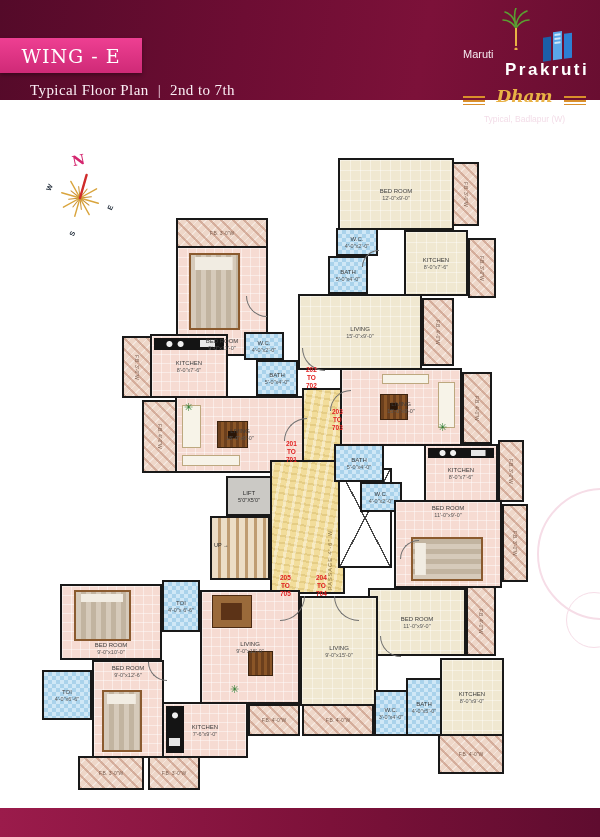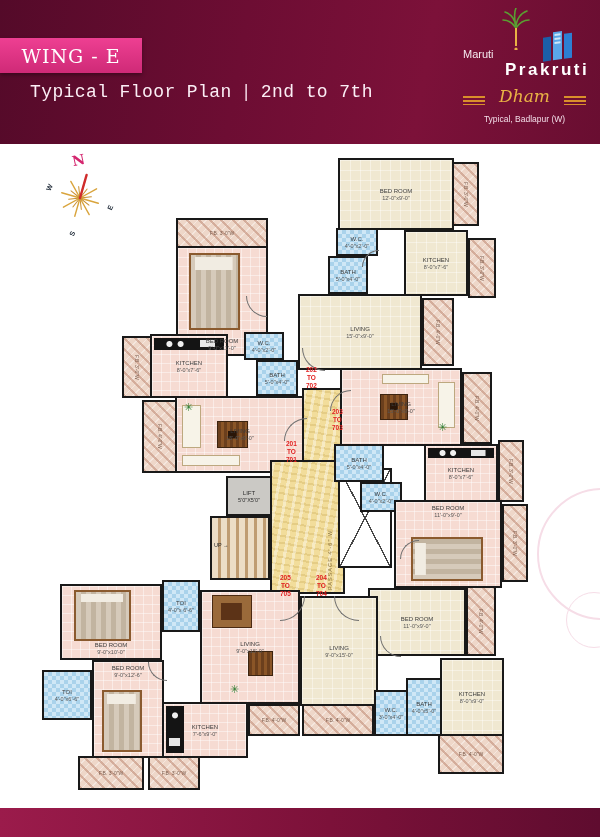--- a/index.html
+++ b/index.html
@@ -1,35 +1,35 @@
 <!DOCTYPE html>
 <html><head>
 <meta charset="utf-8">
 <style>
   html,body{margin:0;padding:0;}
   .page{position:relative;width:600px;height:837px;background:#fff;overflow:hidden;
         font-family:"Liberation Sans",sans-serif;}
 
   
-  .header{position:absolute;left:0;top:0;width:600px;height:144px;
+  .header{position:absolute;left:0;top:0;width:600px;height:100px;
           background:linear-gradient(100deg,#540a29 0%,#6d0d33 40%,#7c1139 70%,#690e31 100%);}
   .wing-banner{position:absolute;left:0;top:38px;width:142px;height:35px;
           background:linear-gradient(180deg,#ee3f92,#cf2a77);
           display:flex;align-items:center;justify-content:center;
           color:#fff;font-family:"DejaVu Serif",serif;font-size:19px;letter-spacing:1px;
           box-shadow:0 2px 4px rgba(0,0,0,.35);}
   .subtitle{position:absolute;left:30px;top:82px;color:#fbeef5;
-          font-family:Liberation Mono, monospace;font-size:18px;letter-spacing:.4px;}
+          font-family:Liberation Serif, serif;font-size:15px;letter-spacing:.4px;}
   .subtitle .sep{margin:0 9px;color:#f3d9e6;}
   .brand{position:absolute;right:8px;top:10px;width:135px;height:122px;color:#fff;}
   .brand-top{position:absolute;left:6px;top:38px;font-size:11px;color:#f5e9ef;}
   .brand-name{position:absolute;left:4px;top:50px;font-size:17px;font-weight:bold;
           letter-spacing:2.5px;color:#fff;margin-left:44px;}
   .brand-script{position:absolute;left:0;top:76px;width:135px;text-align:center;
-          font-family:"DejaVu Serif",serif;font-style:italic;font-weight:normal;
+          font-family:"DejaVu Serif",serif;font-style:italic;font-weight:bold;
           font-size:17px;color:#e9b245;}
   .dham-line{position:absolute;top:86px;width:22px;height:9px;
           background:repeating-linear-gradient(180deg,#d98f2b 0 2px,transparent 2px 4px);}
   .dham-line.l{left:6px;} .dham-line.r{right:6px;}
   .brand-loc{position:absolute;left:0;top:104px;width:135px;text-align:center;
           font-size:8.5px;color:#f3dde8;}
   .logo-plant{position:absolute;left:44px;top:-2px;}
   .logo-bldg{position:absolute;left:84px;top:16px;}
   .footer{position:absolute;left:0;bottom:0;width:600px;height:29px;
           background:linear-gradient(90deg,#9b1b4b,#7c1139 55%,#5f0c2f);}

